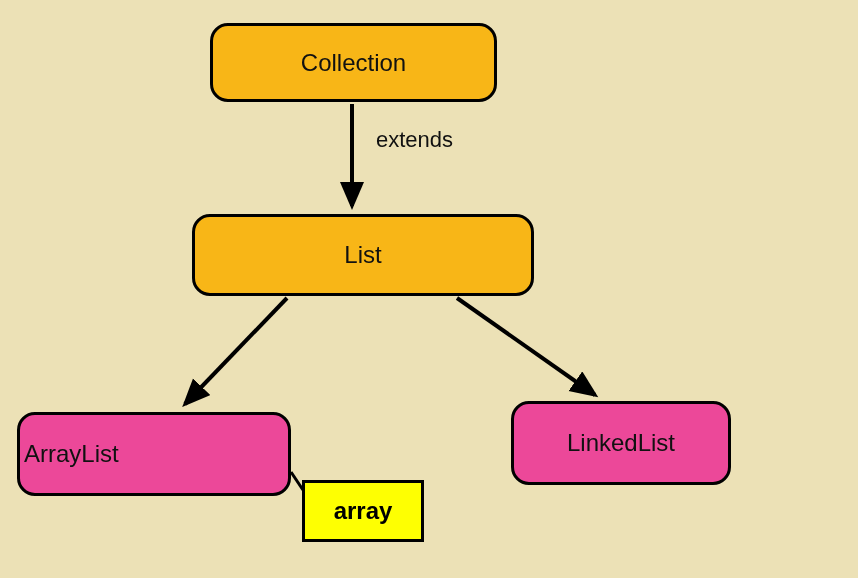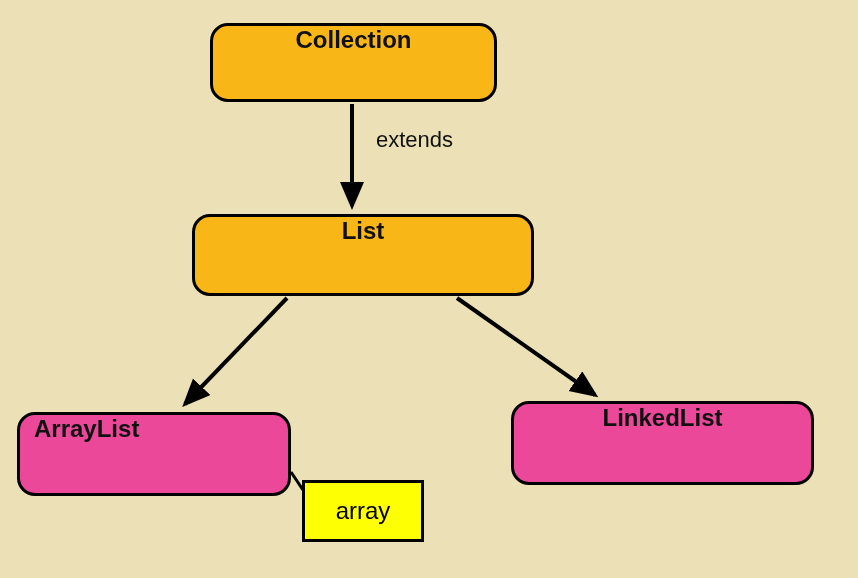--- a/index.html
+++ b/index.html
@@ -9,36 +9,36 @@
     width: 858px;
     height: 578px;
     position: relative;
     font-family: Verdana, Geneva, sans-serif;
   }
   .node {
     position: absolute;
     border: 3px solid #000;
     border-radius: 18px;
     display: flex;
-    align-items: flex-start;
+    align-items: center;
     justify-content: center;
-    font-weight: 700;
+    font-weight: 400;
     font-size: 24px;
     color: #111;
     box-sizing: border-box;
-    padding: 0 14px;
+    padding: 0 4px;
   }
   .node.amber { background: #f8b617; }
   .node.orange { background: #ec4899; }
   .small-box {
     position: absolute;
     background: #feff02;
     border: 3px solid #000;
     border-radius: 0;
-    font-weight: 400;
+    font-weight: 700;
     font-size: 24px;
     display: flex;
     align-items: center;
     justify-content: center;
     box-sizing: border-box;
   }
   .label {
     position: absolute;
     font-weight: 400;
     font-size: 22px;
@@ -59,21 +59,21 @@
 </div>
 
 <div class="node amber" style="left:192px; top:214px; width:342px; height:82px;">
   <span>List</span>
 </div>
 
 <div class="node orange" style="left:17px; top:412px; width:274px; height:84px; justify-content:flex-start;">
   <span>ArrayList</span>
 </div>
 
-<div class="node orange" style="left:511px; top:401px; width:303px; height:84px;">
+<div class="node orange" style="left:511px; top:401px; width:220px; height:84px;">
   <span>LinkedList</span>
 </div>
 
 <div class="small-box" style="left:302px; top:480px; width:122px; height:62px;">
   <span>array</span>
 </div>
 
 <div class="label" style="left:376px; top:127px;">extends</div>
 
 <svg class="arrows">

